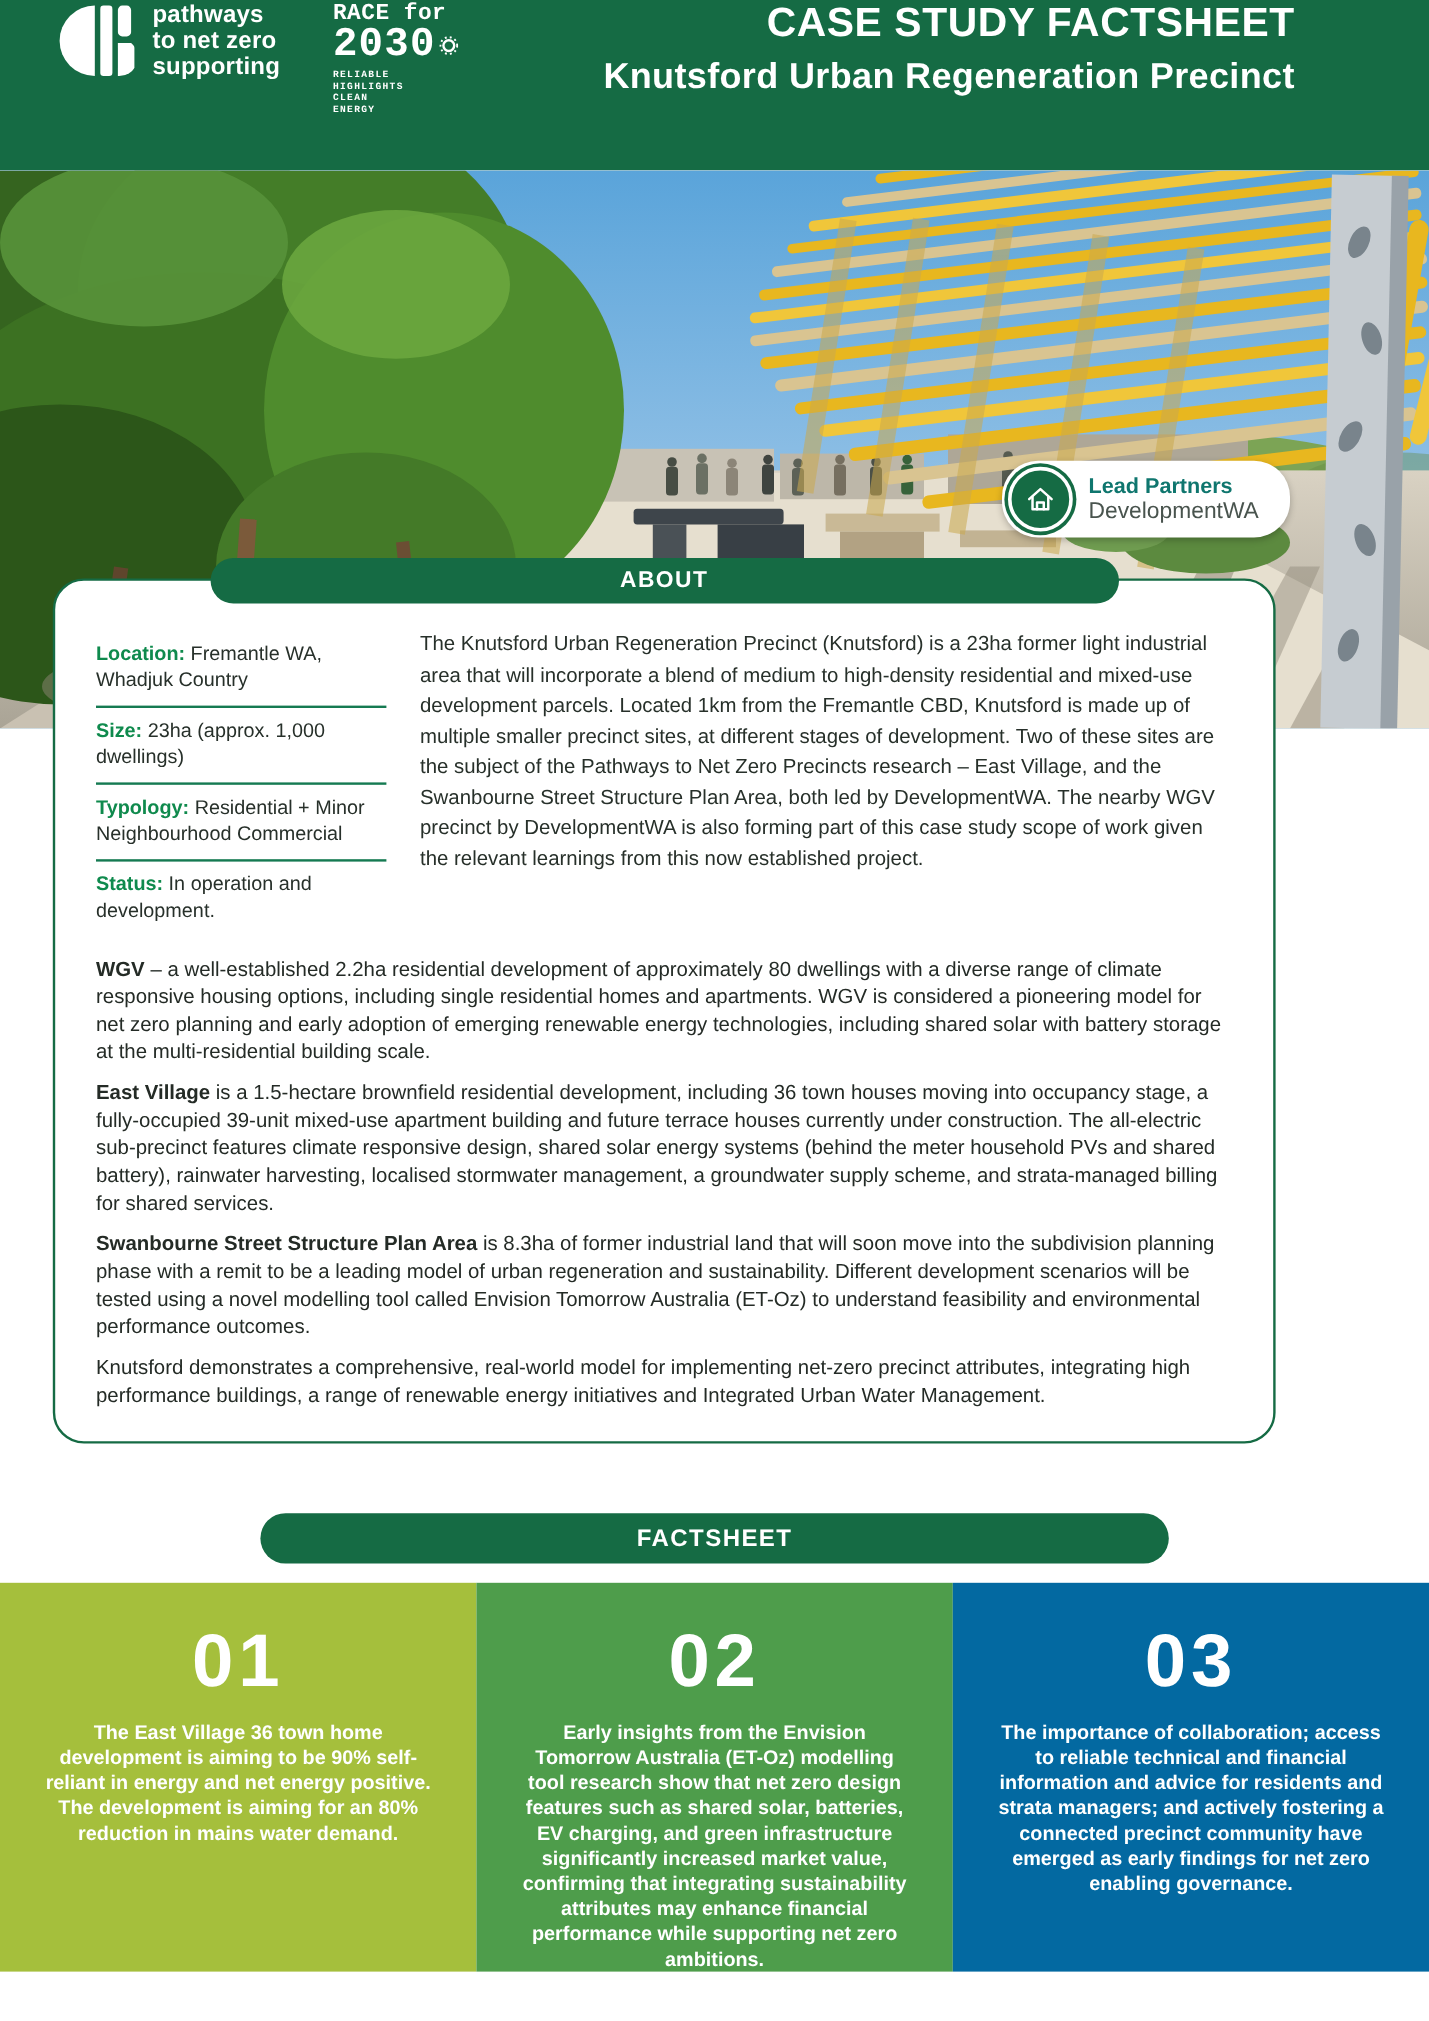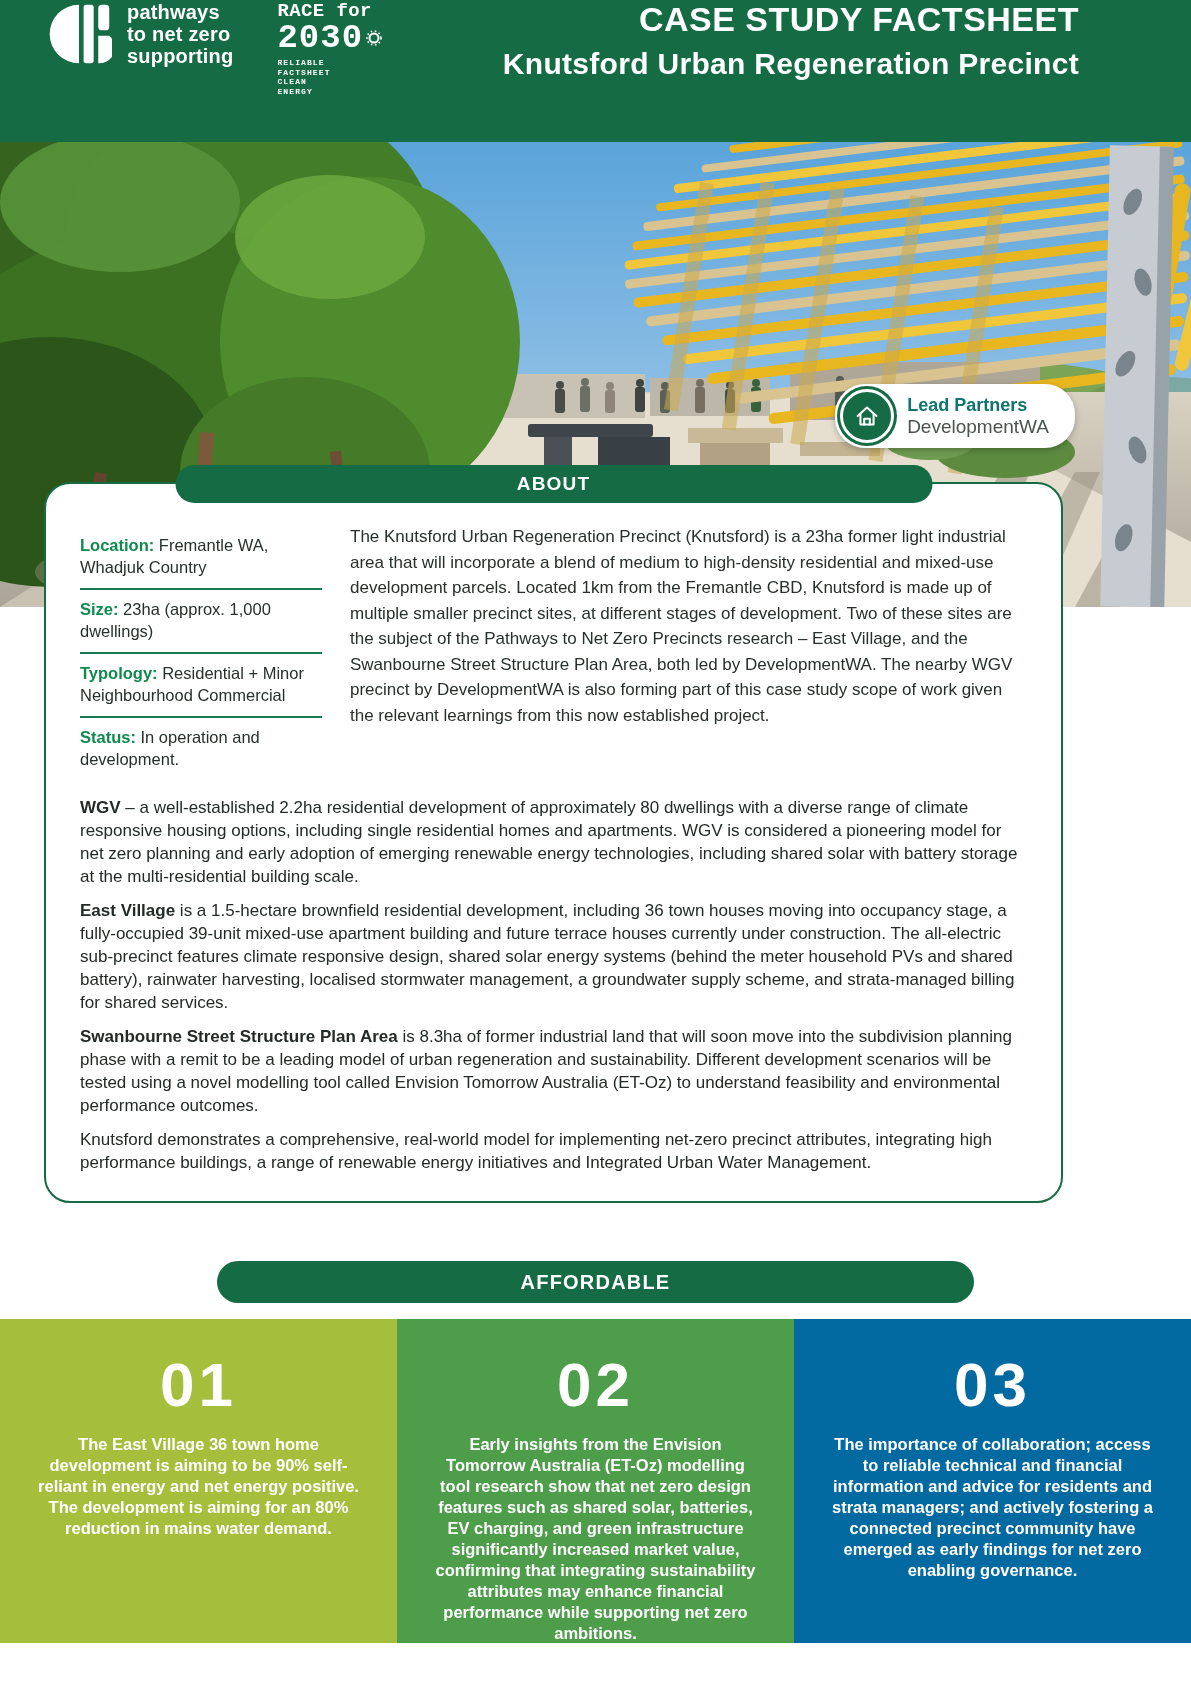--- a/index.html
+++ b/index.html
@@ -80,21 +80,21 @@
       <div class="race-top">RACE for</div>
       <div class="race-year">
         <span>2030</span>
         <svg width="16" height="16" viewBox="0 0 16 16" aria-hidden="true">
           <circle cx="8" cy="8" r="4.5" fill="none" stroke="#ffffff" stroke-width="2"></circle>
           <circle cx="8" cy="8" r="7" fill="none" stroke="#ffffff" stroke-width="1.6" stroke-dasharray="1.6 2.6"></circle>
         </svg>
       </div>
       <div class="race-tag">
         <span>RELIABLE</span>
-        <span>FACTSHEET</span>
+        <span>HIGHLIGHTS</span>
         <span>CLEAN</span>
         <span>ENERGY</span>
       </div>
     </div>
 
     <div class="head-titles">
       <div class="head-title">CASE STUDY FACTSHEET</div>
       <div class="head-subtitle">Knutsford Urban Regeneration Precinct</div>
     </div>
   </div>
@@ -279,21 +279,21 @@
     </div>
 
     <div class="about-paras">
       <p><span class="para-lead">WGV</span><span> – a well-established 2.2ha residential development of approximately 80 dwellings with a diverse range of climate responsive housing options, including single residential homes and apartments. WGV is considered a pioneering model for net zero planning and early adoption of emerging renewable energy technologies, including shared solar with battery storage at the multi-residential building scale.</span></p>
       <p><span class="para-lead">East Village</span><span> is a 1.5-hectare brownfield residential development, including 36 town houses moving into occupancy stage, a fully-occupied 39-unit mixed-use apartment building and future terrace houses currently under construction. The all-electric sub-precinct features climate responsive design, shared solar energy systems (behind the meter household PVs and shared battery), rainwater harvesting, localised stormwater management, a groundwater supply scheme, and strata-managed billing for shared services.</span></p>
       <p><span class="para-lead">Swanbourne Street Structure Plan Area</span><span> is 8.3ha of former industrial land that will soon move into the subdivision planning phase with a remit to be a leading model of urban regeneration and sustainability. Different development scenarios will be tested using a novel modelling tool called Envision Tomorrow Australia (ET-Oz) to understand feasibility and environmental performance outcomes.</span></p>
       <p><span class="para-lead"></span><span>Knutsford demonstrates a comprehensive, real-world model for implementing net-zero precinct attributes, integrating high performance buildings, a range of renewable energy initiatives and Integrated Urban Water Management.</span></p>
     </div>
   </div>
 
-  <div class="highlights-pill">AFFORDABLE</div>
+  <div class="highlights-pill">FACTSHEET</div>
 
   <div class="hl-row">
     <div class="hl-col hl-1">
       <div class="hl-number">01</div>
       <div class="hl-text">The East Village 36 town home development is aiming to be 90% self-reliant in energy and net energy positive. The development is aiming for an 80% reduction in mains water demand.</div>
     </div>
     <div class="hl-col hl-2">
       <div class="hl-number">02</div>
       <div class="hl-text">Early insights from the Envision Tomorrow Australia (ET-Oz) modelling tool research show that net zero design features such as shared solar, batteries, EV charging, and green infrastructure significantly increased market value, confirming that integrating sustainability attributes may enhance financial performance while supporting net zero ambitions.</div>
     </div>

